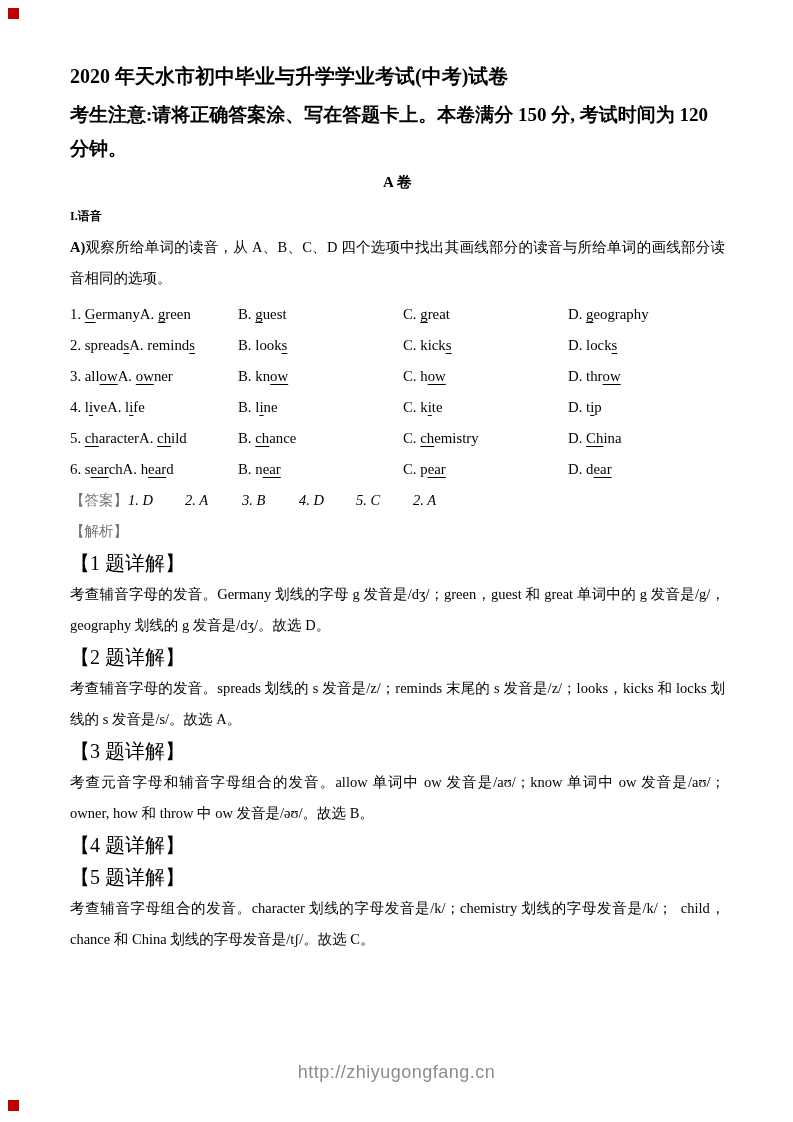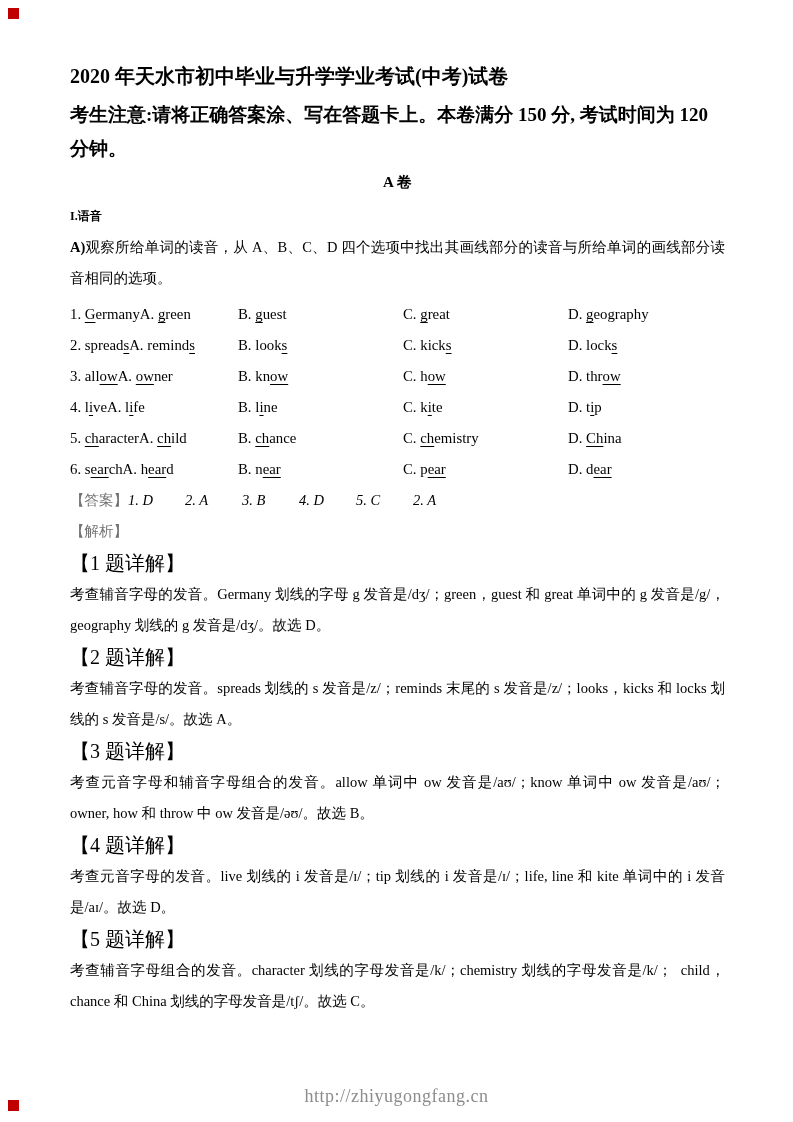--- a/index.html
+++ b/index.html
@@ -23,22 +23,22 @@
   .qrow{display:grid;grid-template-columns:168px 165px 165px 1fr;height:31px;align-items:center;font-size:14.8px;}
   .u{text-decoration:underline;text-underline-offset:3px;}
   .answers-line{display:flex;font-size:14.5px;line-height:31px;}
   .accent{color:#737373;}
   .answer-item{width:57px;font-style:italic;}
   .analysis-label{font-size:14.5px;line-height:31px;}
   .detail-heading{font-size:20px;line-height:32px;}
   .detail-text{font-size:14.5px;line-height:31px;text-align:justify;margin:0;}
   .footer{
     position:absolute;left:0;top:1062px;width:793px;text-align:center;
-    font-family:Liberation Serif, serif;
-    font-size:18px;color:#8c8c8c;letter-spacing:0.5px;margin-top:24px;
+    font-family:Liberation Sans, sans-serif;
+    font-size:18px;color:#8c8c8c;letter-spacing:0.5px;
   }
 </style>
 </head>
 <body>
 
 <div class="corner-marker top"></div>
 <div class="corner-marker bottom"></div>
 
 <div class="content">
   <div class="title">2020 年天水市初中毕业与升学学业考试(中考)试卷</div>
@@ -101,19 +101,18 @@
   <div class="analysis-label accent">【解析】</div>
 
   <div>
       <div class="detail-heading">【1 题详解】</div>
       <p class="detail-text">考查辅音字母的发音。Germany 划线的字母 g 发音是/dʒ/；green，guest 和 great 单词中的 g 发音是/g/，geography 划线的 g 发音是/dʒ/。故选 D。</p>
       <div class="detail-heading">【2 题详解】</div>
       <p class="detail-text">考查辅音字母的发音。spreads 划线的 s 发音是/z/；reminds 末尾的 s 发音是/z/；looks，kicks 和 locks 划线的 s 发音是/s/。故选 A。</p>
       <div class="detail-heading">【3 题详解】</div>
       <p class="detail-text">考查元音字母和辅音字母组合的发音。allow 单词中 ow 发音是/aʊ/；know 单词中 ow 发音是/aʊ/；owner, how 和 throw 中 ow 发音是/əʊ/。故选 B。</p>
       <div class="detail-heading">【4 题详解】</div>
-      <p class="detail-text">考查元音字母的发音。live 划线的 i 发音是/ɪ/；tip 划线的 i 发音是/ɪ/；life, line 和 kite 单词中的 i 发音是/aɪ/。故选 D。</p>
       <div class="detail-heading">【5 题详解】</div>
       <p class="detail-text">考查辅音字母组合的发音。character 划线的字母发音是/k/；chemistry 划线的字母发音是/k/；&nbsp; child，chance 和 China 划线的字母发音是/tʃ/。故选 C。</p>
     </div>
 </div>
 
 <div class="footer">http://zhiyugongfang.cn</div>
 
 </body></html>

